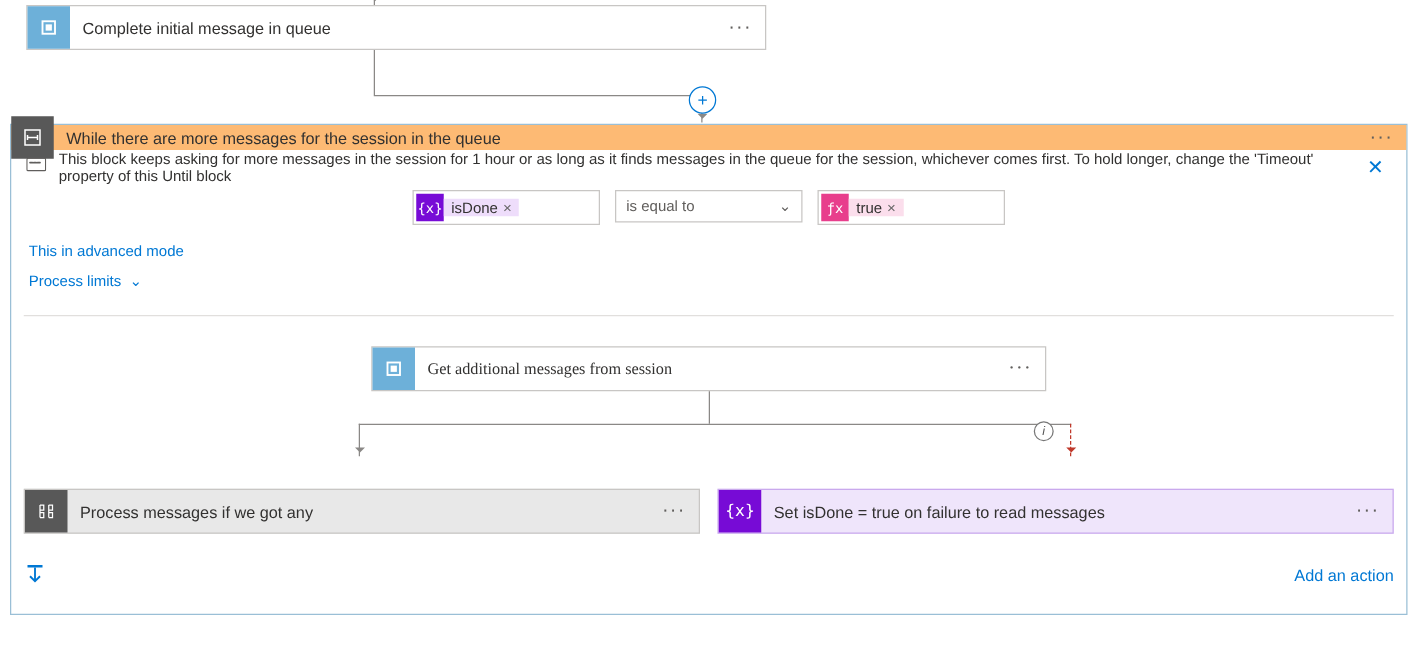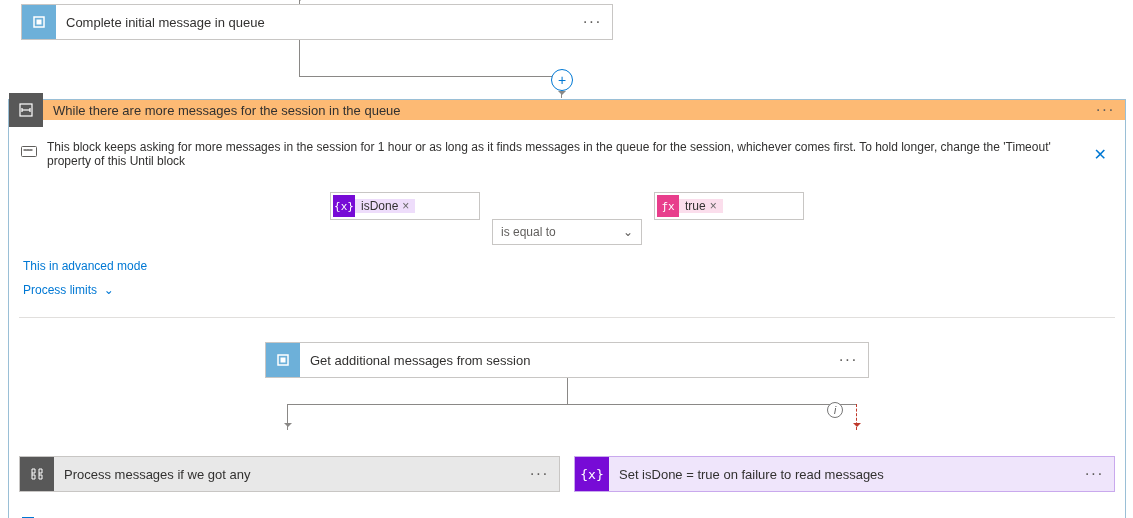--- a/index.html
+++ b/index.html
@@ -140,21 +140,21 @@
   .loop-header .icon { width:34px;height:34px; }
   .loop-header .title { flex:1; padding-left:10px; font-size:13px; }
   .loop-header .menu {
     width:40px;display:flex;align-items:center;justify-content:center;
     color:#605e5c;font-size:16px;letter-spacing:1px;cursor:pointer;
   }
 
   .info-bar {
     display:flex;
     align-items:center;
-    padding: 20px 12px;
+    padding: 0 12px;
     border-bottom: none;
     gap: 10px;
     font-size: 12px;
   }
   .info-bar .msg { flex:1; color:#323130; font-size:12px; }
   .info-bar .close {
     color:#0078d4; cursor:pointer; font-size:16px; padding:0 6px;
   }
 
   .condition-row {
@@ -195,40 +195,40 @@
     height: 24px;
     border: 1px solid #c8c6c4;
     display:flex;
     align-items:center;
     justify-content:space-between;
     padding: 12px 8px;
     font-size:12px;
     color:#605e5c;
     cursor:pointer;
     background:#fff;
-    margin-top:27px;
   }
 
   .links-row {
     padding: 6px 14px 10px 14px;
     font-size: 12px;
   }
   .links-row a {
     color:#0078d4; text-decoration:none; cursor:pointer;
     display:inline-block; margin-bottom:10px;
   }
   .hr { border-top:1px solid #e1dfdd; margin: 0 10px; }
 
   .inner-body {
     position:relative;
     padding: 24px 10px 18px 10px;
   }
   .get-step {
     margin: 0 auto;
-    width: 604px;
+    width: 540px;
+    font-family: Liberation Serif, serif;
   }
   .vline2 {
     position:absolute;
     left: 50%;
     top: 60px;
     height: 26px;
     border-left:1px solid #8a8886;
   }
   .harms {
     position:absolute;

